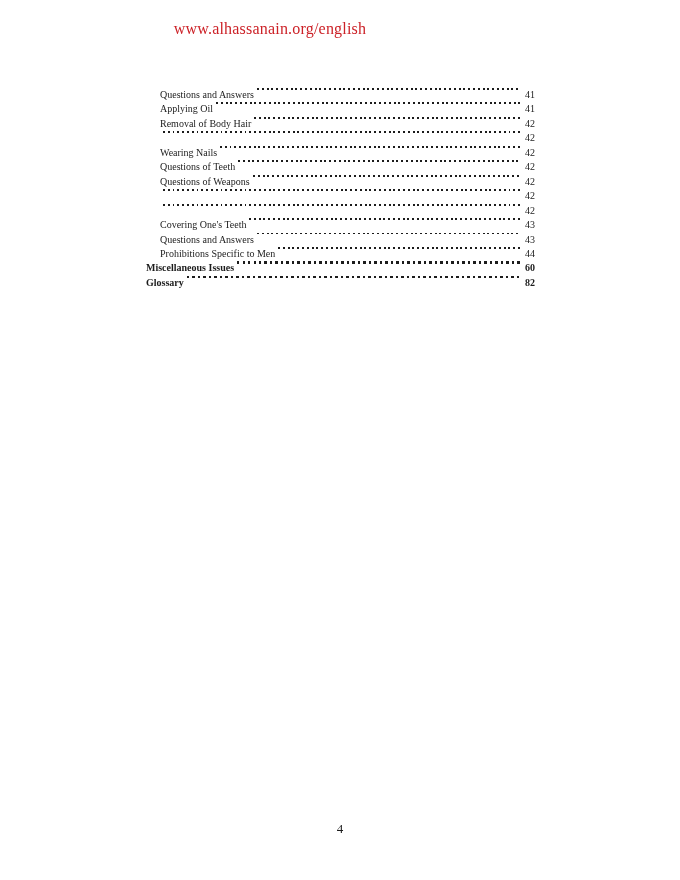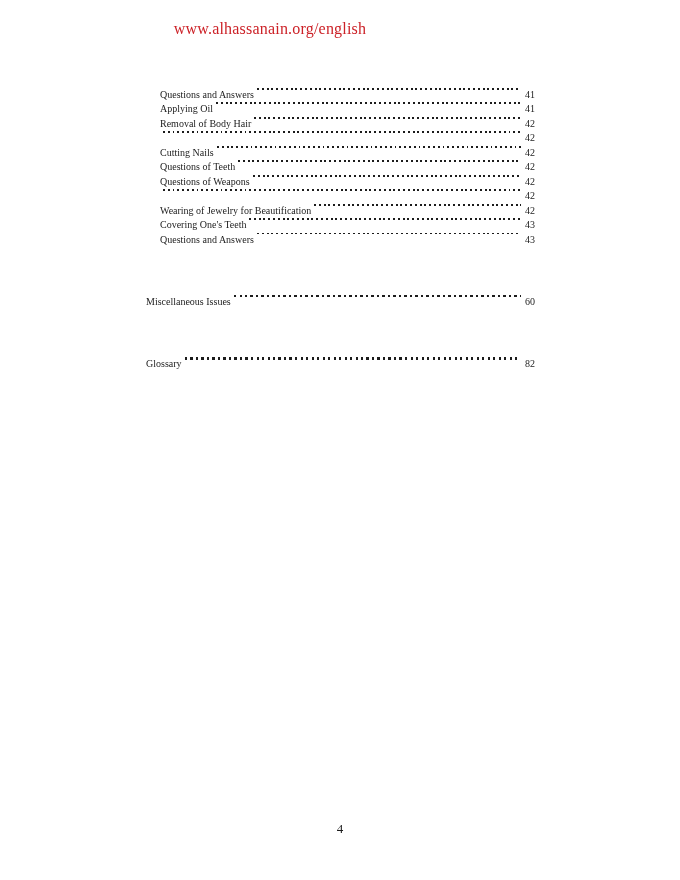--- a/index.html
+++ b/index.html
@@ -35,22 +35,21 @@
     display: flex;
     align-items: flex-start;
     line-height: 14.45px;
     font-size: 10px;
     white-space: nowrap;
   }
   .toc-row.indented {
     padding-left: 14px;
   }
   .toc-row.bold {
-    font-weight: normal;
-    margin-top: 48px;
+    font-weight: bold;
   }
   .toc-label {
     white-space: nowrap;
   }
   .toc-dots {
     flex: 1 1 auto;
     height: 1.9px;
     margin: 0 4px 0 3px;
     background-image: repeating-linear-gradient(
       to right,
@@ -100,52 +99,56 @@
       <div class="toc-row indented">
     <span class="toc-label">Removal of Body Hair</span>
     <span class="toc-dots"></span>
     <span class="toc-page">42</span>
   </div>
       <div class="toc-row indented">
     <span class="toc-dots"></span>
     <span class="toc-page">42</span>
   </div>
       <div class="toc-row indented">
-    <span class="toc-label">Cutting Nails</span>
+    <span class="toc-label">Wearing Nails</span>
     <span class="toc-dots"></span>
     <span class="toc-page">42</span>
   </div>
       <div class="toc-row indented">
     <span class="toc-label">Questions of Teeth</span>
     <span class="toc-dots"></span>
     <span class="toc-page">42</span>
   </div>
       <div class="toc-row indented">
     <span class="toc-label">Questions of Weapons</span>
     <span class="toc-dots"></span>
     <span class="toc-page">42</span>
   </div>
       <div class="toc-row indented">
     <span class="toc-dots"></span>
     <span class="toc-page">42</span>
   </div>
       <div class="toc-row indented">
-    <span class="toc-label">Wearing of Jewelry for Beautification</span>
     <span class="toc-dots"></span>
     <span class="toc-page">42</span>
   </div>
       <div class="toc-row indented">
     <span class="toc-label">Covering One's Teeth</span>
     <span class="toc-dots"></span>
     <span class="toc-page">43</span>
   </div>
       <div class="toc-row indented">
     <span class="toc-label">Questions and Answers</span>
     <span class="toc-dots"></span>
     <span class="toc-page">43</span>
+  </div>
+      <div class="toc-row indented">
+    <span class="toc-label">Prohibitions Specific to Men</span>
+    <span class="toc-dots"></span>
+    <span class="toc-page">44</span>
   </div>
       <div class="toc-row bold">
     <span class="toc-label">Miscellaneous Issues</span>
     <span class="toc-dots"></span>
     <span class="toc-page">60</span>
   </div>
       <div class="toc-row bold">
     <span class="toc-label">Glossary</span>
     <span class="toc-dots"></span>
     <span class="toc-page">82</span>

